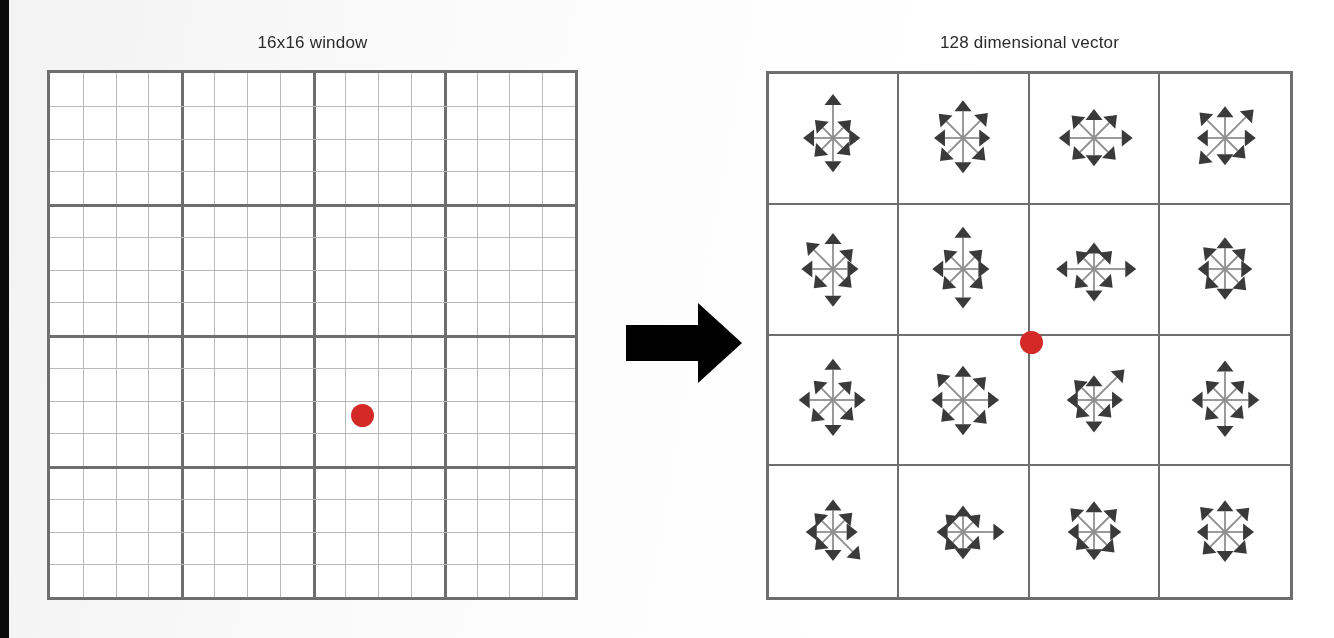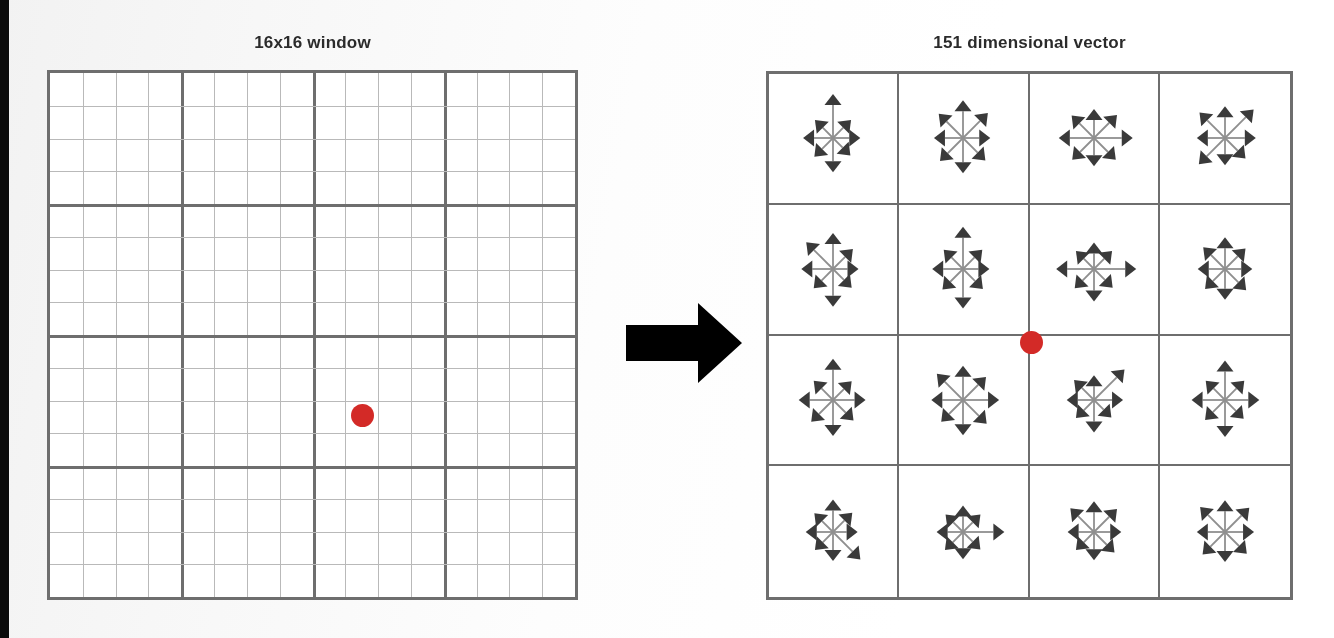--- a/index.html
+++ b/index.html
@@ -19,21 +19,21 @@
   #left-edge-strip {
     position: absolute;
     left: 0; top: 0;
     width: 9px; height: 638px;
     background: #0b0b0b;
   }
   
   .panel-title {
     position: absolute;
     font-size: 17px;
-    font-weight: bold;
+    font-weight: normal;
     color: #2b2b2b;
     letter-spacing: .2px;
     white-space: nowrap;
     text-align: center;
   }
   #title-left  { left: 47px;  top: 33px; width: 531px; }
   #title-right { left: 766px; top: 33px; width: 527px; }
 
   
   #window-grid {
@@ -149,21 +149,21 @@
         <div class="gline-thin-h" style="top: 87.5%;"></div>
         <div class="gline-thin-h" style="top: 93.75%;"></div>
       </div>
     <div class="keypoint-dot" id="keypoint-left"></div>
   </div>
 
   <svg id="transform-arrow" viewBox="0 0 120 88">
     <polygon points="2,26 74,26 74,4 118,44 74,84 74,62 2,62" fill="#000000"></polygon>
   </svg>
 
-  <div class="panel-title" id="title-right">151 dimensional vector</div>
+  <div class="panel-title" id="title-right">128 dimensional vector</div>
 
   <div id="descriptor-grid">
       <div class="descriptor-cell">
         <svg width="110" height="110" viewBox="0 0 110 110">
           <line x1="55" y1="55" x2="55" y2="22" stroke="#8f8f8f" stroke-width="1.8"></line>
           <polygon points="55.00,11.00 63.50,22.00 46.50,22.00" fill="#3a3a3a"></polygon>
           <line x1="55" y1="55" x2="65.26719046282867" y2="44.73280953717133" stroke="#8f8f8f" stroke-width="1.8"></line>
           <polygon points="73.05,36.95 71.28,50.74 59.26,38.72" fill="#3a3a3a"></polygon>
           <line x1="55" y1="55" x2="71.28" y2="55" stroke="#8f8f8f" stroke-width="1.8"></line>
           <polygon points="82.28,55.00 71.28,63.50 71.28,46.50" fill="#3a3a3a"></polygon>

